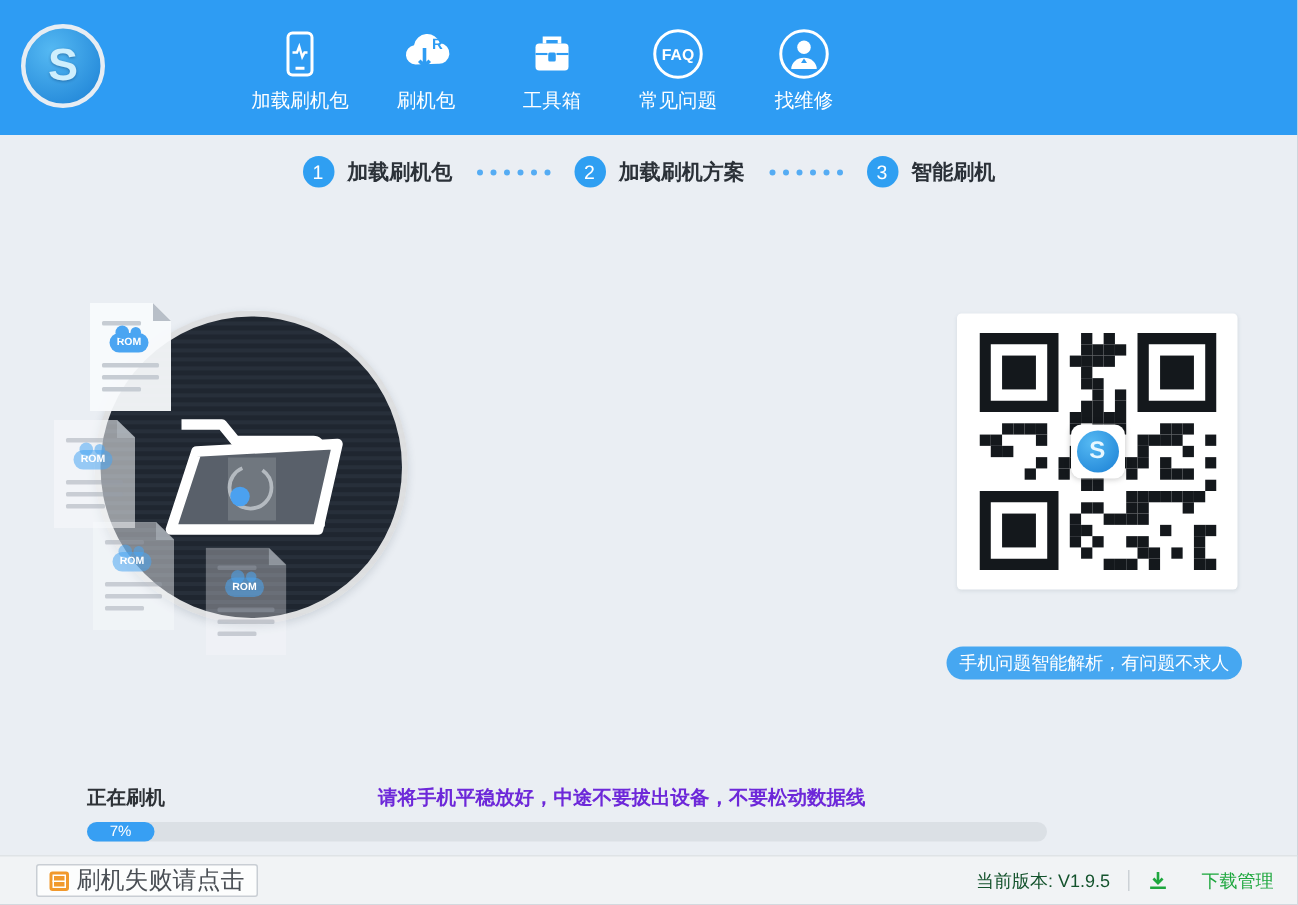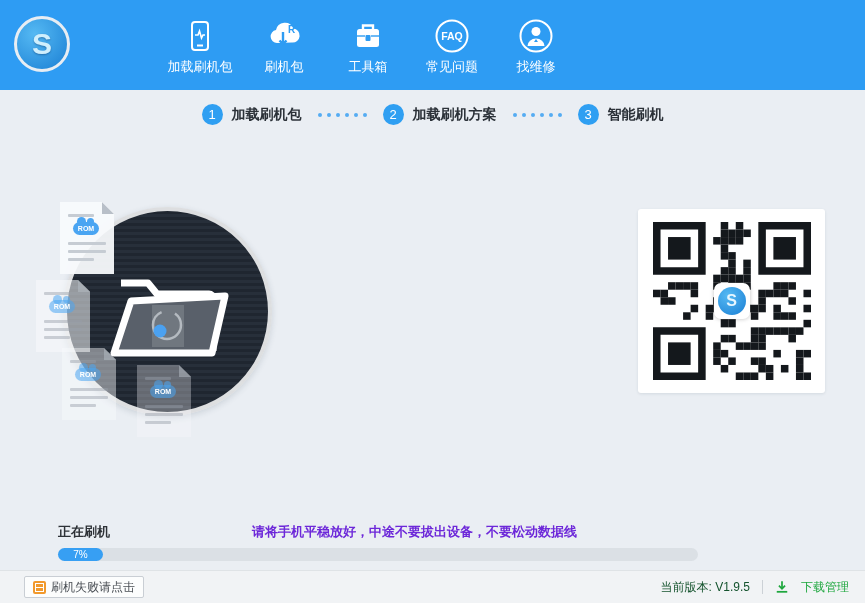--- a/index.html
+++ b/index.html
@@ -70,28 +70,28 @@
   .qr-tagline { position:absolute; left:631px; top:431px; width:197px; height:22px; border-radius:11px; background:#46a7f1; color:#fff; font-size:12px; display:flex; align-items:center; justify-content:center; }
 
   
   .status-label { position:absolute; left:58px; top:523px; font-size:13px; font-weight:bold; color:#2e3237; }
   .status-msg { position:absolute; left:252px; top:523px; font-size:13px; font-weight:bold; color:#6d28d9; }
   .progress-track { position:absolute; left:58px; top:548px; width:640px; height:13px; border-radius:7px; background:#dbe0e5; }
   .progress-fill { height:13px; min-width:42px; border-radius:7px; background:#379ff3; color:#fff; font-size:10px; display:flex; align-items:center; justify-content:center; }
 
   
   .footer { position:absolute; left:0; top:570px; width:865px; height:33px; background:#f1f3f5; border-top:1px solid #dfe3e6; }
-  .fail-btn { position:absolute; left:24px; top:5px; height:22px; padding:0 8px; background:#fcfdfd; border:1px solid #c9ced4; border-radius:2px; display:flex; align-items:center; gap:5px; font-size:12px; color:#4a4f55; cursor:pointer; }
+  .fail-btn { position:absolute; left:24px; top:5px; height:22px; padding:0 8px; background:#fcfdfd; border:1px solid #c9ced4; border-radius:2px; display:flex; align-items:center; gap:5px; font-size:16px; color:#4a4f55; cursor:pointer; }
   .fail-icon { width:13px; height:13px; background:#f1992d; border-radius:2px; position:relative; }
   .fail-icon::before { content:""; position:absolute; left:2px; top:2px; right:2px; bottom:2px; border:1px solid #fff; }
   .fail-icon::after { content:""; position:absolute; left:2px; top:6px; right:2px; height:1px; background:#fff; }
   .footer-right { position:absolute; right:16px; top:0; height:32px; display:flex; align-items:center; gap:12px; }
   .version { font-size:12px; color:#14532d; }
   .v-divider { width:1px; height:14px; background:#ccd1d6; }
-  .download-link { display:flex; align-items:center; gap:12px; font-size:12px; color:#1ea73e; cursor:pointer; }
+  .download-link { display:flex; align-items:center; gap:22px; font-size:12px; color:#1ea73e; cursor:pointer; }
 </style>
 </head>
 <body>
 
 <div class="window">
 
   <div class="header">
     <div class="logo">
       <div class="logo-badge">
           <span>S</span>
@@ -350,20 +350,21 @@
           <rect x="128" y="16" width="24" height="24"></rect>
           <path d="M0 112 h56 v56 h-56 z M8 120 v40 h40 v-40 z" fill-rule="evenodd"></path>
           <rect x="16" y="128" width="24" height="24"></rect>
         </g>
       </svg>
       <div class="qr-logo">
           <b>S</b>
         </div>
     </div>
   </div>
+  <div class="qr-tagline">手机问题智能解析，有问题不求人</div>
 
   <div class="status-label">正在刷机</div>
   <div class="status-msg">请将手机平稳放好，中途不要拔出设备，不要松动数据线</div>
   <div class="progress-track">
     <div class="progress-fill" style="width: 7%;">7%</div>
   </div>
 
   <div class="footer">
     <div class="fail-btn">
       <span class="fail-icon"></span>

